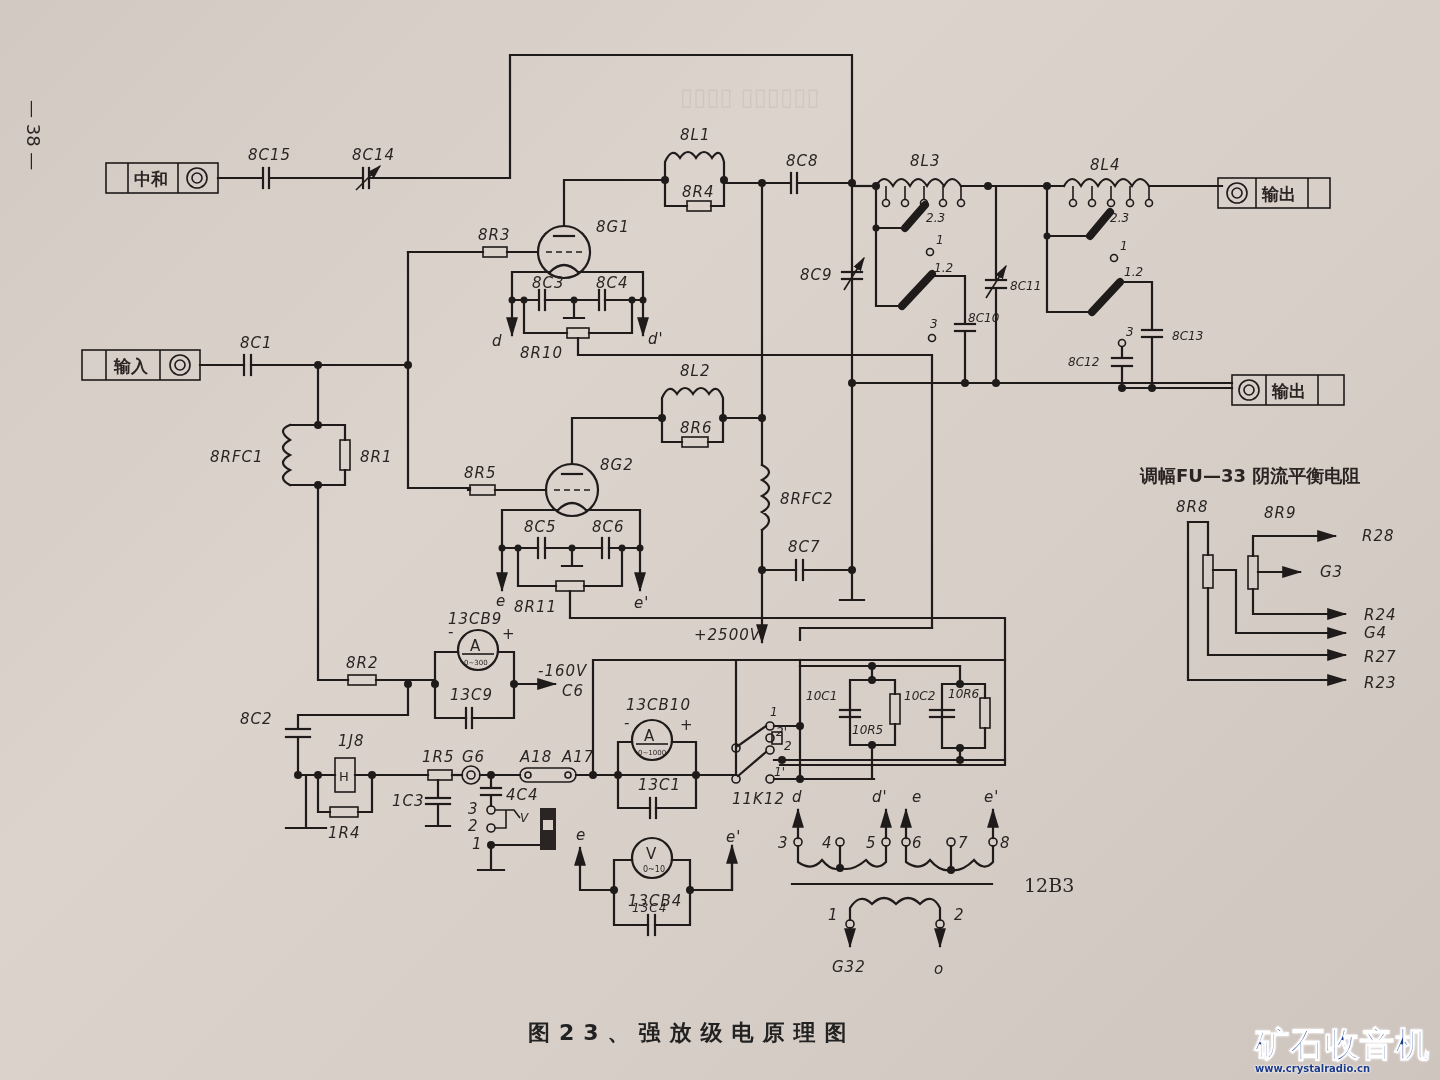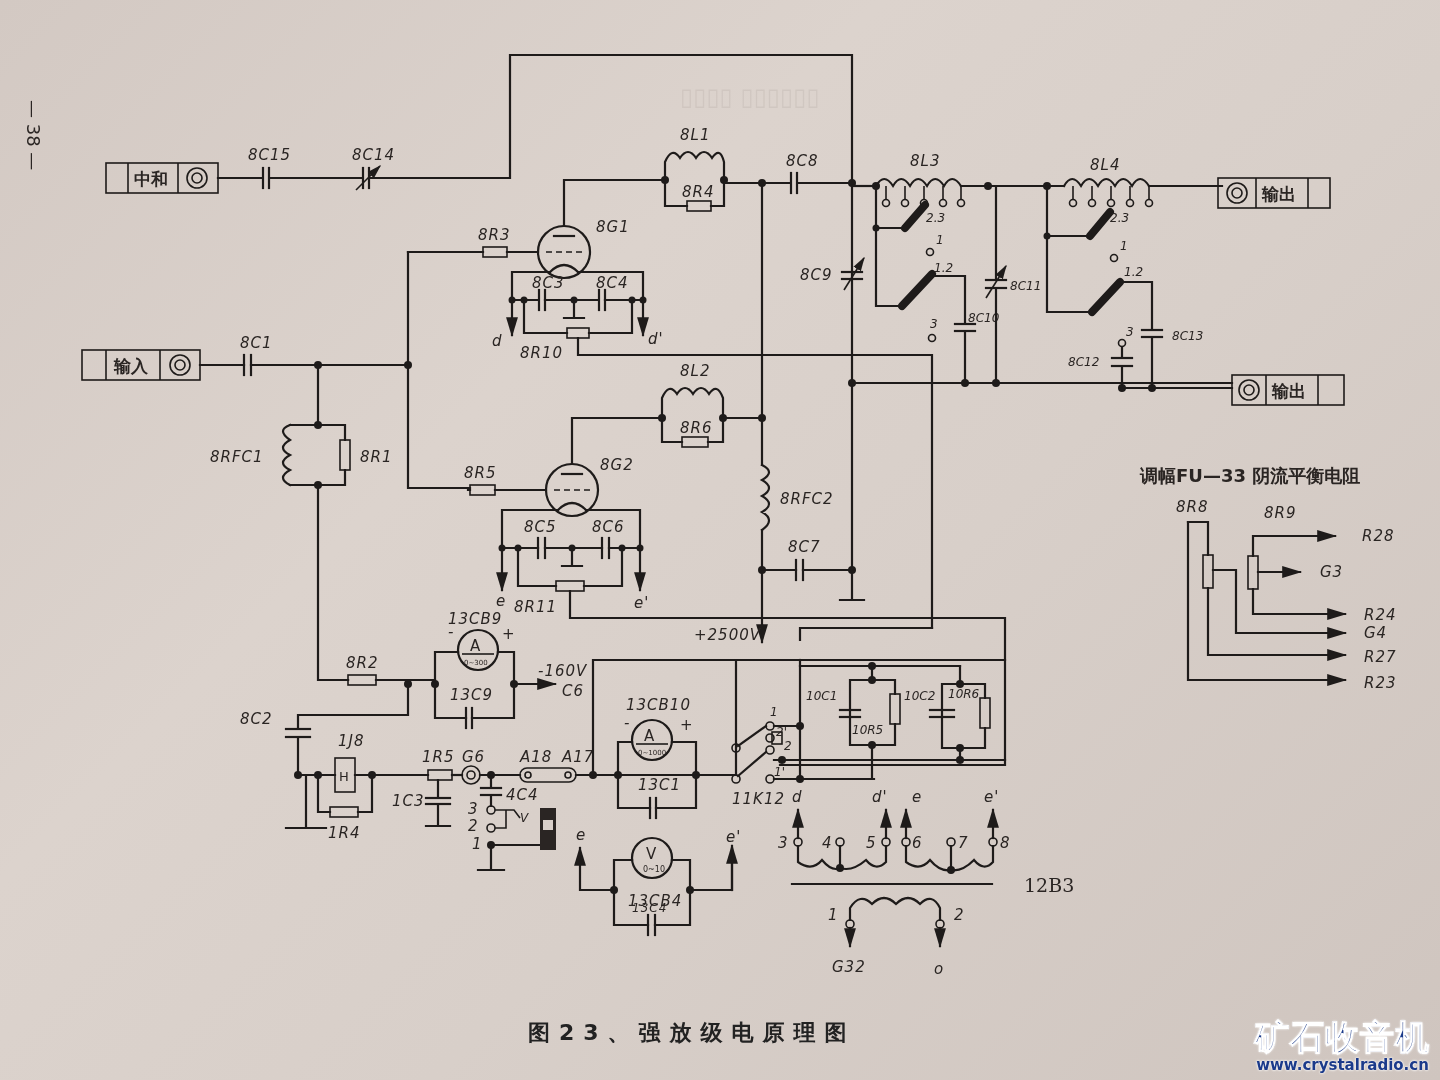--- a/index.html
+++ b/index.html
@@ -13,24 +13,24 @@
   .w { stroke:#1e1b1a; stroke-width:2.2; fill:none; stroke-linecap:square; }
   .wt { stroke:#1e1b1a; stroke-width:1.6; fill:none; }
   .node { fill:#1e1b1a; }
   .lbl { font-family:"DejaVu Sans", sans-serif; font-style:italic; font-size:15px; fill:#2a2523; letter-spacing:1px; }
   .lbl-sm { font-family:"DejaVu Sans", sans-serif; font-style:italic; font-size:12px; fill:#2a2523; }
   .cjk { font-family:"DejaVu Sans", sans-serif; font-size:17px; fill:#2a2523; font-weight:bold; }
   .caption { font-family:"DejaVu Sans", sans-serif; font-size:22px; font-weight:bold; fill:#222; letter-spacing:9px; }
   .serif { font-family:"DejaVu Serif", serif; font-size:19px; fill:#2a2523; }
   .ghost { font-family:"DejaVu Sans", sans-serif; font-size:24px; fill:#c6bcb6; }
   .pnum { font-family:"DejaVu Sans", sans-serif; font-size:18px; fill:#2a2523; }
-  .wm { position:absolute; right:10px; bottom:6px; text-align:center; }
+  .wm { position:absolute; right:10px; bottom:6px; }
   .wm-cn { font-family:"DejaVu Sans", sans-serif; font-weight:bold; font-size:34px; color:#1b3a8a;
            -webkit-text-stroke:1px #fff; letter-spacing:1px; text-shadow:0 0 3px #fff, 0 0 2px #fff; line-height:38px; }
-  .wm-url { font-family:"DejaVu Sans", sans-serif; font-weight:bold; font-size:15px; color:#1b3a8a;
+  .wm-url { font-family:"DejaVu Sans", sans-serif; font-weight:bold; font-size:10px; color:#1b3a8a;
             text-shadow:0 0 3px #fff, 0 0 2px #fff; }
 </style>
 </head>
 <body>
 
 <svg id="schematic" width="1440" height="1080" viewBox="0 0 1440 1080">
   <defs>
     <marker id="arr" viewBox="0 0 10 10" refX="9" refY="5" markerWidth="9" markerHeight="9" orient="auto-start-reverse">
       <path d="M0,2 L10,5 L0,8 z" fill="#1e1b1a"></path>
     </marker>

